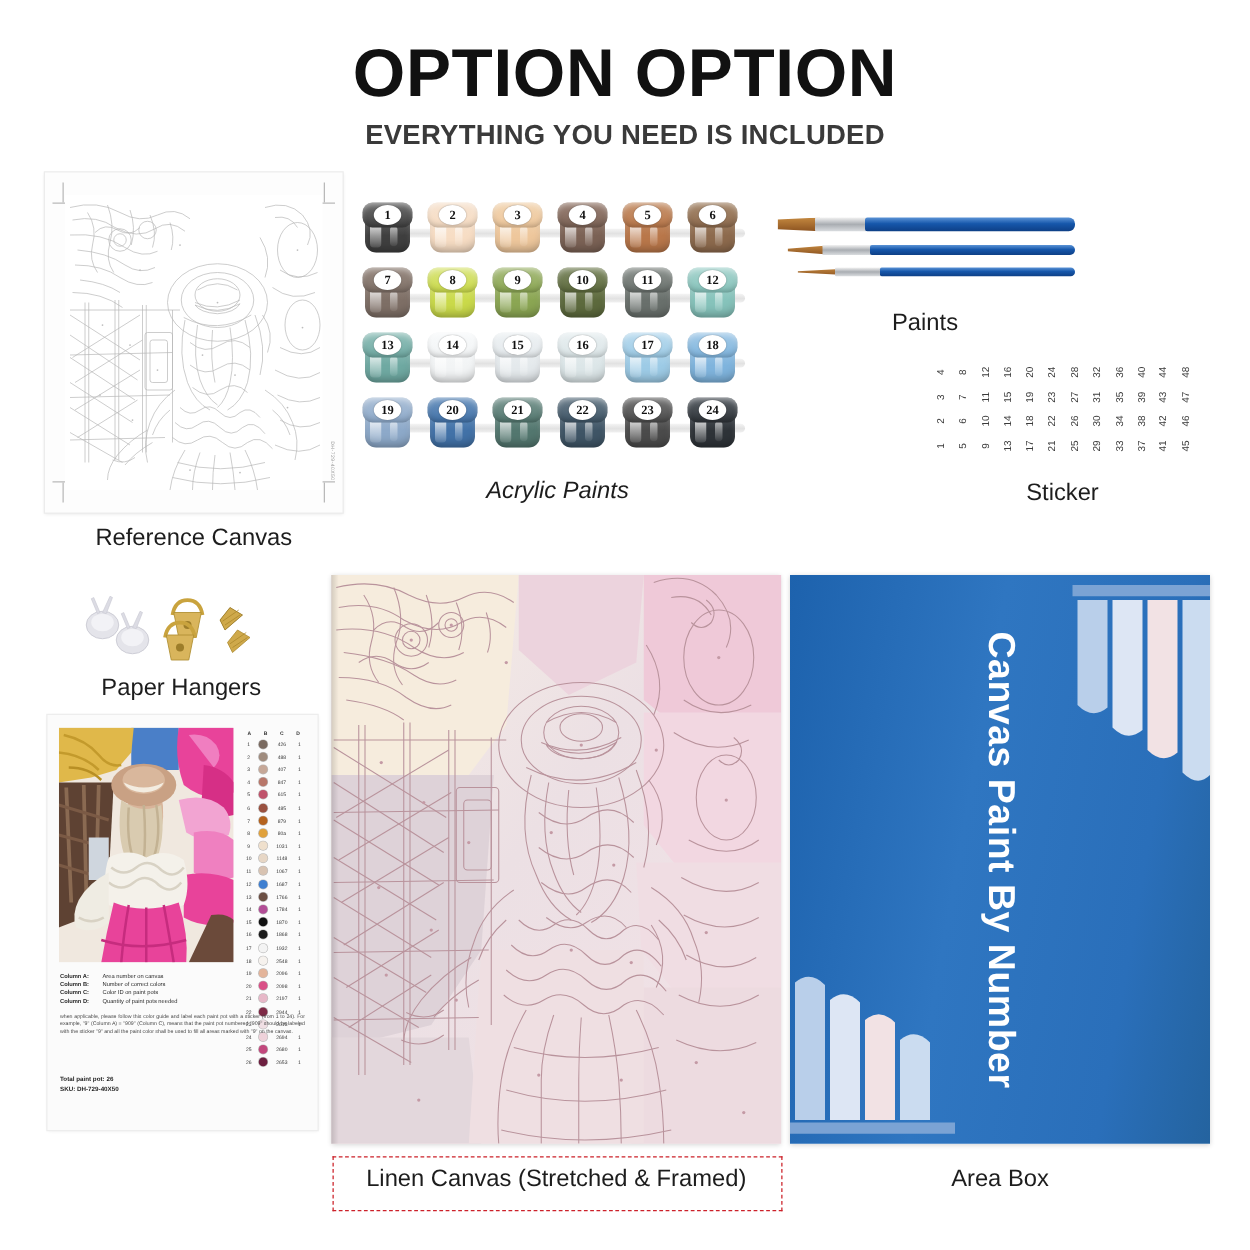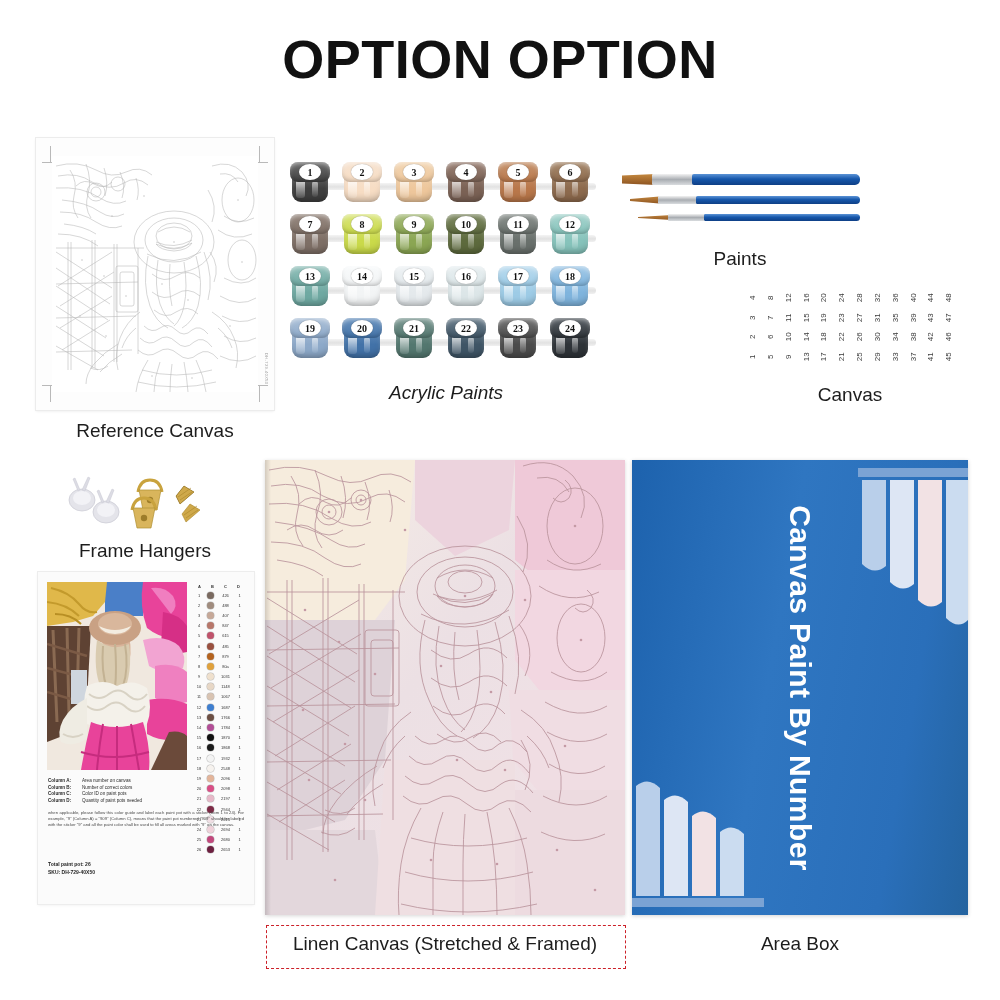--- a/index.html
+++ b/index.html
@@ -162,20 +162,21 @@
     letter-spacing:.4px;
   }
   #box-caption{left:632px;top:933px;width:336px;}
 </style>
 </head>
 <body>
 
 <div class="stage">
 
   <div class="abs" id="title">OPTION OPTION</div>
+  <div class="abs" id="subtitle">EVERYTHING YOU NEED IS INCLUDED</div>
 
   <div class="abs" id="ref-wrap">
     <div id="ref-sheet">
       <div class="cropmark" style="left:14px;top:8px;width:1px;height:16px;"></div>
       <div class="cropmark" style="left:6px;top:24px;width:16px;height:1px;"></div>
       <div class="cropmark" style="right:14px;top:8px;width:1px;height:16px;"></div>
       <div class="cropmark" style="right:6px;top:24px;width:16px;height:1px;"></div>
       <div class="cropmark" style="left:14px;bottom:8px;width:1px;height:16px;"></div>
       <div class="cropmark" style="left:6px;bottom:24px;width:16px;height:1px;"></div>
       <div class="cropmark" style="right:14px;bottom:8px;width:1px;height:16px;"></div>
@@ -561,21 +562,21 @@
         <div class="stk">17</div>
         <div class="stk">21</div>
         <div class="stk">25</div>
         <div class="stk">29</div>
         <div class="stk">33</div>
         <div class="stk">37</div>
         <div class="stk">41</div>
         <div class="stk">45</div>
       </div>
   </div>
-  <div class="abs caption" id="sticker-caption">Canvas</div>
+  <div class="abs caption" id="sticker-caption">Sticker</div>
 
   <div class="abs" id="hanger-wrap">
     <svg viewBox="0 0 170 62" style="display:block;width:100%;height:100%;">
 
       <g>
         <ellipse cx="22" cy="30" rx="13" ry="11" fill="#e4e4ea" stroke="#c9c9d2" stroke-width=".7"></ellipse>
         <ellipse cx="22" cy="28" rx="9" ry="7" fill="#f2f2f6"></ellipse>
         <path d="M22 20 L28 7 L30 8 L25 21 Z" fill="#dcdce4" stroke="#c9c9d2" stroke-width=".5"></path>
         <path d="M18 21 L13 9 L15 8 L20 20 Z" fill="#dcdce4" stroke="#c9c9d2" stroke-width=".5"></path>
       </g>
@@ -601,21 +602,21 @@
         <path d="M124 16 L134 22 L120 34 L116 26 Z" fill="#cba martin"></path>
         <path d="M124 16 L134 22 L120 34 L116 26 Z" fill="#cfa94b" stroke="#a98529" stroke-width=".6"></path>
         <path d="M118 27 l13 -9 M120 30 l12 -8" stroke="#a98529" stroke-width=".6"></path>
       </g>
       <g>
         <path d="M130 34 L140 40 L126 52 L122 44 Z" fill="#cfa94b" stroke="#a98529" stroke-width=".6"></path>
         <path d="M124 45 l13 -9 M126 48 l12 -8" stroke="#a98529" stroke-width=".6"></path>
       </g>
     </svg>
   </div>
-  <div class="abs caption" id="hanger-caption">Frame Hangers</div>
+  <div class="abs caption" id="hanger-caption">Paper Hangers</div>
 
   <div class="abs" id="instr-wrap">
     <div id="instr-preview">
       <svg viewBox="0 0 140 188" preserveAspectRatio="none">
         <rect width="140" height="188" fill="#f0e8df"></rect>
 
         <path d="M58 0 H96 V34 H58 Z" fill="#4a7fc8"></path>
 
         <path d="M0 0 H60 L58 20 L46 34 L26 40 L0 44 Z" fill="#e0b84a"></path>
         <path d="M4 6 q18 4 28 16 q8 10 18 8" fill="none" stroke="#c39a2c" stroke-width="2"></path>

